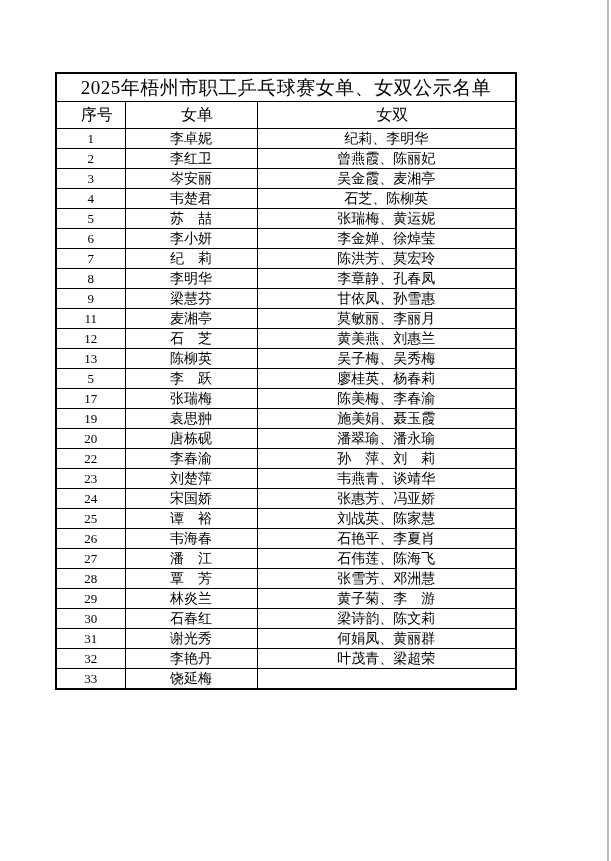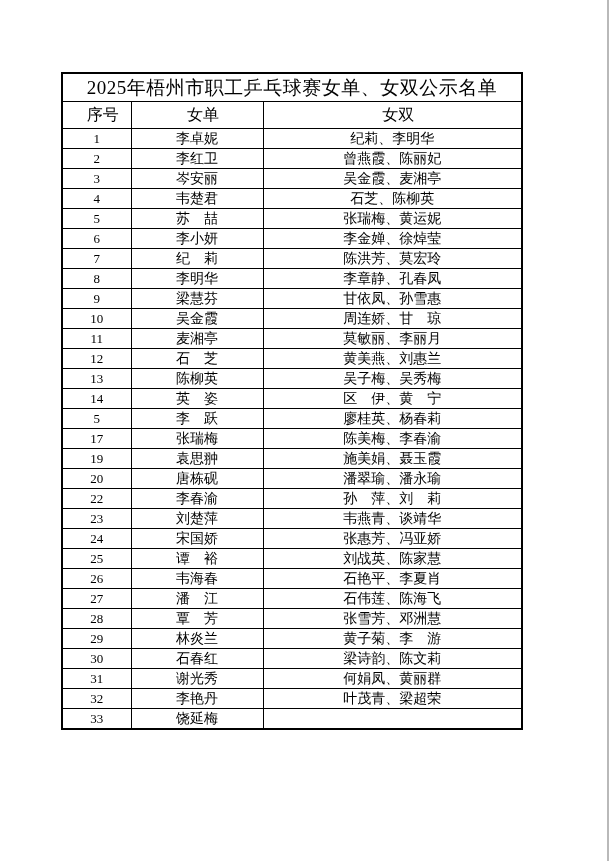--- a/index.html
+++ b/index.html
@@ -18,21 +18,21 @@
   .page-edge-line {
     position: absolute;
     top: 0;
     right: 2px;
     width: 2px;
     height: 861px;
     background: #b9b9b9;
   }
   .roster-table {
     position: absolute;
-    left: 61px;
+    left: 55px;
     top: 72px;
     width: 460px;
     border-collapse: collapse;
     table-layout: fixed;
   }
   .roster-table td, .roster-table th {
     border: 1px solid #000000;
     padding: 0;
     text-align: center;
     vertical-align: middle;
@@ -124,45 +124,35 @@
         <td class="cell-no">8</td>
         <td class="cell-singles">李明华</td>
         <td class="cell-doubles">李章静、孔春凤</td>
       </tr>
       <tr class="data-row">
         <td class="cell-no">9</td>
         <td class="cell-singles">梁慧芬</td>
         <td class="cell-doubles">甘依凤、孙雪惠</td>
       </tr>
       <tr class="data-row">
-        <td class="cell-no">10</td>
-        <td class="cell-singles">吴金霞</td>
-        <td class="cell-doubles">周连娇、甘　琼</td>
-      </tr>
-      <tr class="data-row">
         <td class="cell-no">11</td>
         <td class="cell-singles">麦湘亭</td>
         <td class="cell-doubles">莫敏丽、李丽月</td>
       </tr>
       <tr class="data-row">
         <td class="cell-no">12</td>
         <td class="cell-singles">石　芝</td>
         <td class="cell-doubles">黄美燕、刘惠兰</td>
       </tr>
       <tr class="data-row">
         <td class="cell-no">13</td>
         <td class="cell-singles">陈柳英</td>
         <td class="cell-doubles">吴子梅、吴秀梅</td>
       </tr>
       <tr class="data-row">
-        <td class="cell-no">14</td>
-        <td class="cell-singles">英　姿</td>
-        <td class="cell-doubles">区　伊、黄　宁</td>
-      </tr>
-      <tr class="data-row">
         <td class="cell-no">5</td>
         <td class="cell-singles">李　跃</td>
         <td class="cell-doubles">廖桂英、杨春莉</td>
       </tr>
       <tr class="data-row">
         <td class="cell-no">17</td>
         <td class="cell-singles">张瑞梅</td>
         <td class="cell-doubles">陈美梅、李春渝</td>
       </tr>
       <tr class="data-row">

